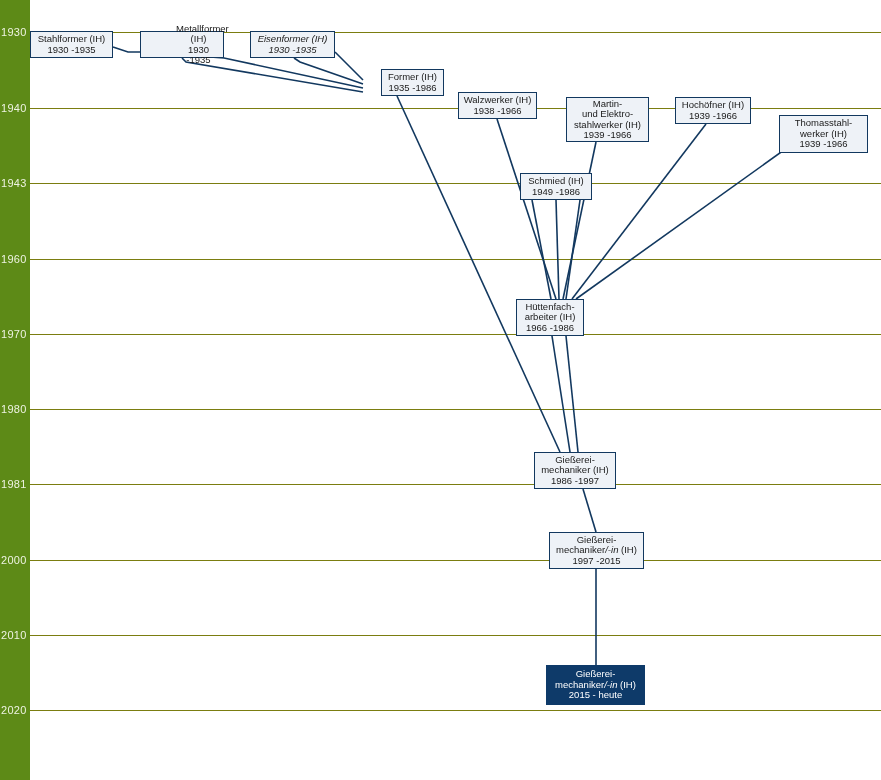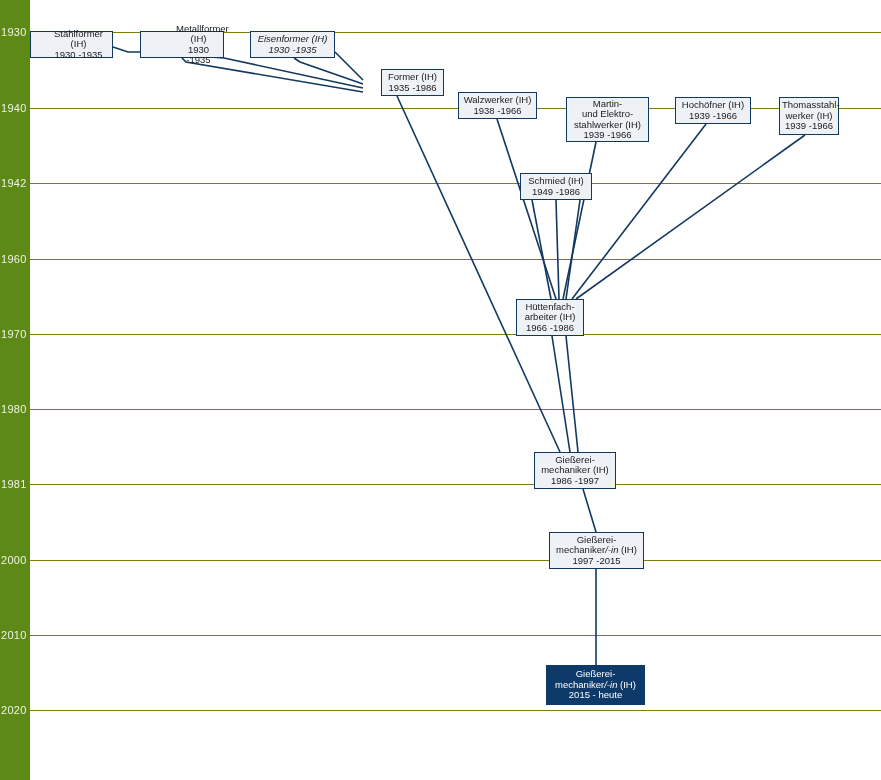--- a/index.html
+++ b/index.html
@@ -37,21 +37,21 @@
   <div class="gridline" style="top:259px"></div>
   <div class="gridline" style="top:334px"></div>
   <div class="gridline" style="top:409px"></div>
   <div class="gridline" style="top:484px"></div>
   <div class="gridline" style="top:560px"></div>
   <div class="gridline" style="top:635px"></div>
   <div class="gridline" style="top:710px"></div>
 
   <div class="year-label" style="top:27px">1930</div>
   <div class="year-label" style="top:103px">1940</div>
-  <div class="year-label" style="top:178px">1942</div>
+  <div class="year-label" style="top:178px">1943</div>
   <div class="year-label" style="top:254px">1960</div>
   <div class="year-label" style="top:329px">1970</div>
   <div class="year-label" style="top:404px">1980</div>
   <div class="year-label" style="top:479px">1981</div>
   <div class="year-label" style="top:555px">2000</div>
   <div class="year-label" style="top:630px">2010</div>
   <div class="year-label" style="top:705px">2020</div>
 
   <svg id="links" viewBox="0 0 881 780" xmlns="http://www.w3.org/2000/svg">
       <polyline points="113,47 128,52 140,52" fill="none" stroke="#12385f" stroke-width="1.6"></polyline>
@@ -67,42 +67,42 @@
       <polyline points="532,200 551,299" fill="none" stroke="#12385f" stroke-width="1.6"></polyline>
       <polyline points="556,200 559,299" fill="none" stroke="#12385f" stroke-width="1.6"></polyline>
       <polyline points="580,200 566,299" fill="none" stroke="#12385f" stroke-width="1.6"></polyline>
       <polyline points="552,336 570,452" fill="none" stroke="#12385f" stroke-width="1.6"></polyline>
       <polyline points="566,336 578,452" fill="none" stroke="#12385f" stroke-width="1.6"></polyline>
       <polyline points="583,489 596,532" fill="none" stroke="#12385f" stroke-width="1.6"></polyline>
       <polyline points="596,569 596,665" fill="none" stroke="#12385f" stroke-width="1.6"></polyline>
     </svg>
 
   <div id="nodes">
-      <div class="node" style="left: 30px; top: 31px; width: 83px; height: 27px; padding-left: 16px;">
+      <div class="node" style="left: 30px; top: 31px; width: 83px; height: 27px;">
         <span class="txt">Stahlformer (IH)<br>1930 -1935</span>
       </div>
       <div class="node" style="left: 140px; top: 31px; width: 84px; height: 27px; padding-left: 35px;">
         <span class="txt">Metallformer (IH)<br>1930 -1935</span>
       </div>
       <div class="node" style="left: 250px; top: 31px; width: 85px; height: 27px; font-style: italic;">
         <span class="txt">Eisenformer (IH)<br>1930 -1935</span>
       </div>
       <div class="node" style="left: 363px; top: 69px; width: 63px; height: 27px; margin-left: 18px;">
         <span class="txt">Former (IH)<br>1935 -1986</span>
       </div>
       <div class="node" style="left: 458px; top: 92px; width: 79px; height: 27px;">
         <span class="txt">Walzwerker (IH)<br>1938 -1966</span>
       </div>
       <div class="node" style="left: 566px; top: 97px; width: 83px; height: 45px;">
         <span class="txt">Martin-<br>und Elektro-<br>stahlwerker (IH)<br>1939 -1966</span>
       </div>
       <div class="node" style="left: 675px; top: 97px; width: 76px; height: 27px;">
         <span class="txt">Hochöfner (IH)<br>1939 -1966</span>
       </div>
-      <div class="node" style="left: 779px; top: 97px; width: 60px; height: 38px;">
+      <div class="node" style="left: 779px; top: 115px; width: 89px; height: 38px;">
         <span class="txt">Thomasstahl-<br>werker (IH)<br>1939 -1966</span>
       </div>
       <div class="node" style="left: 520px; top: 173px; width: 72px; height: 27px;">
         <span class="txt">Schmied (IH)<br>1949 -1986</span>
       </div>
       <div class="node" style="left: 516px; top: 299px; width: 68px; height: 37px;">
         <span class="txt">Hüttenfach-<br>arbeiter (IH)<br>1966 -1986</span>
       </div>
       <div class="node" style="left: 534px; top: 452px; width: 82px; height: 37px;">
         <span class="txt">Gießerei-<br>mechaniker (IH)<br>1986 -1997</span>

